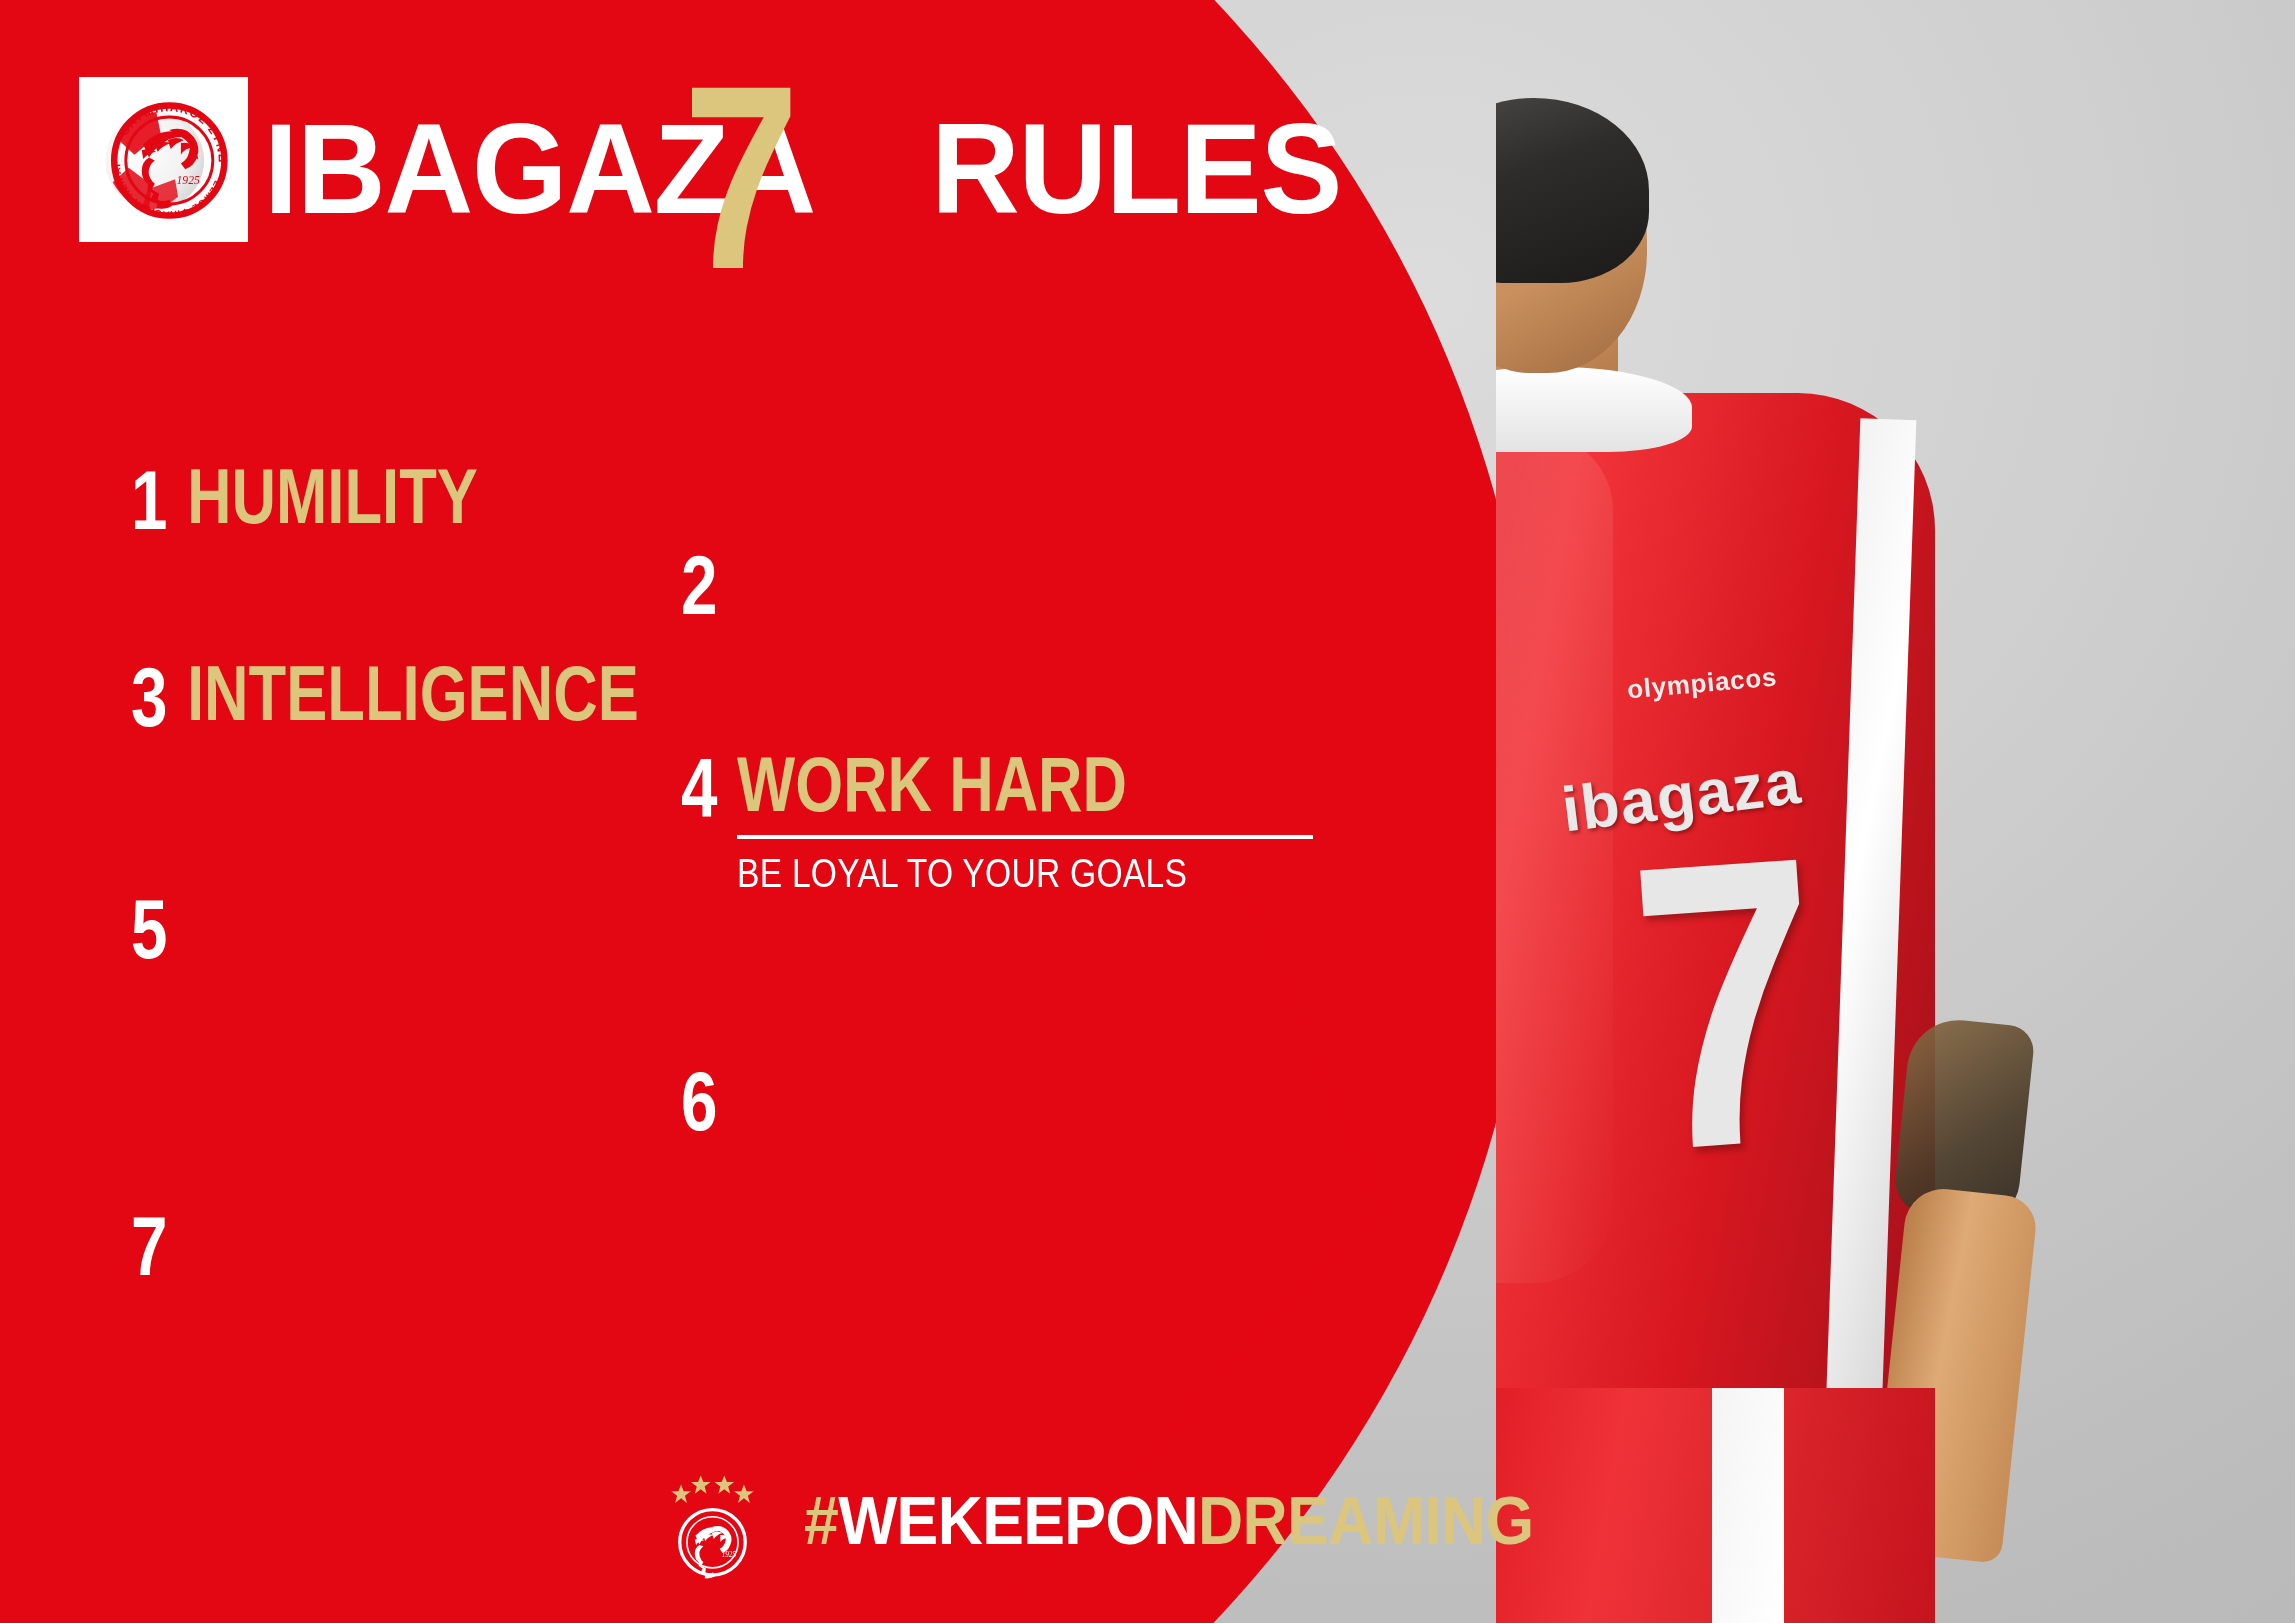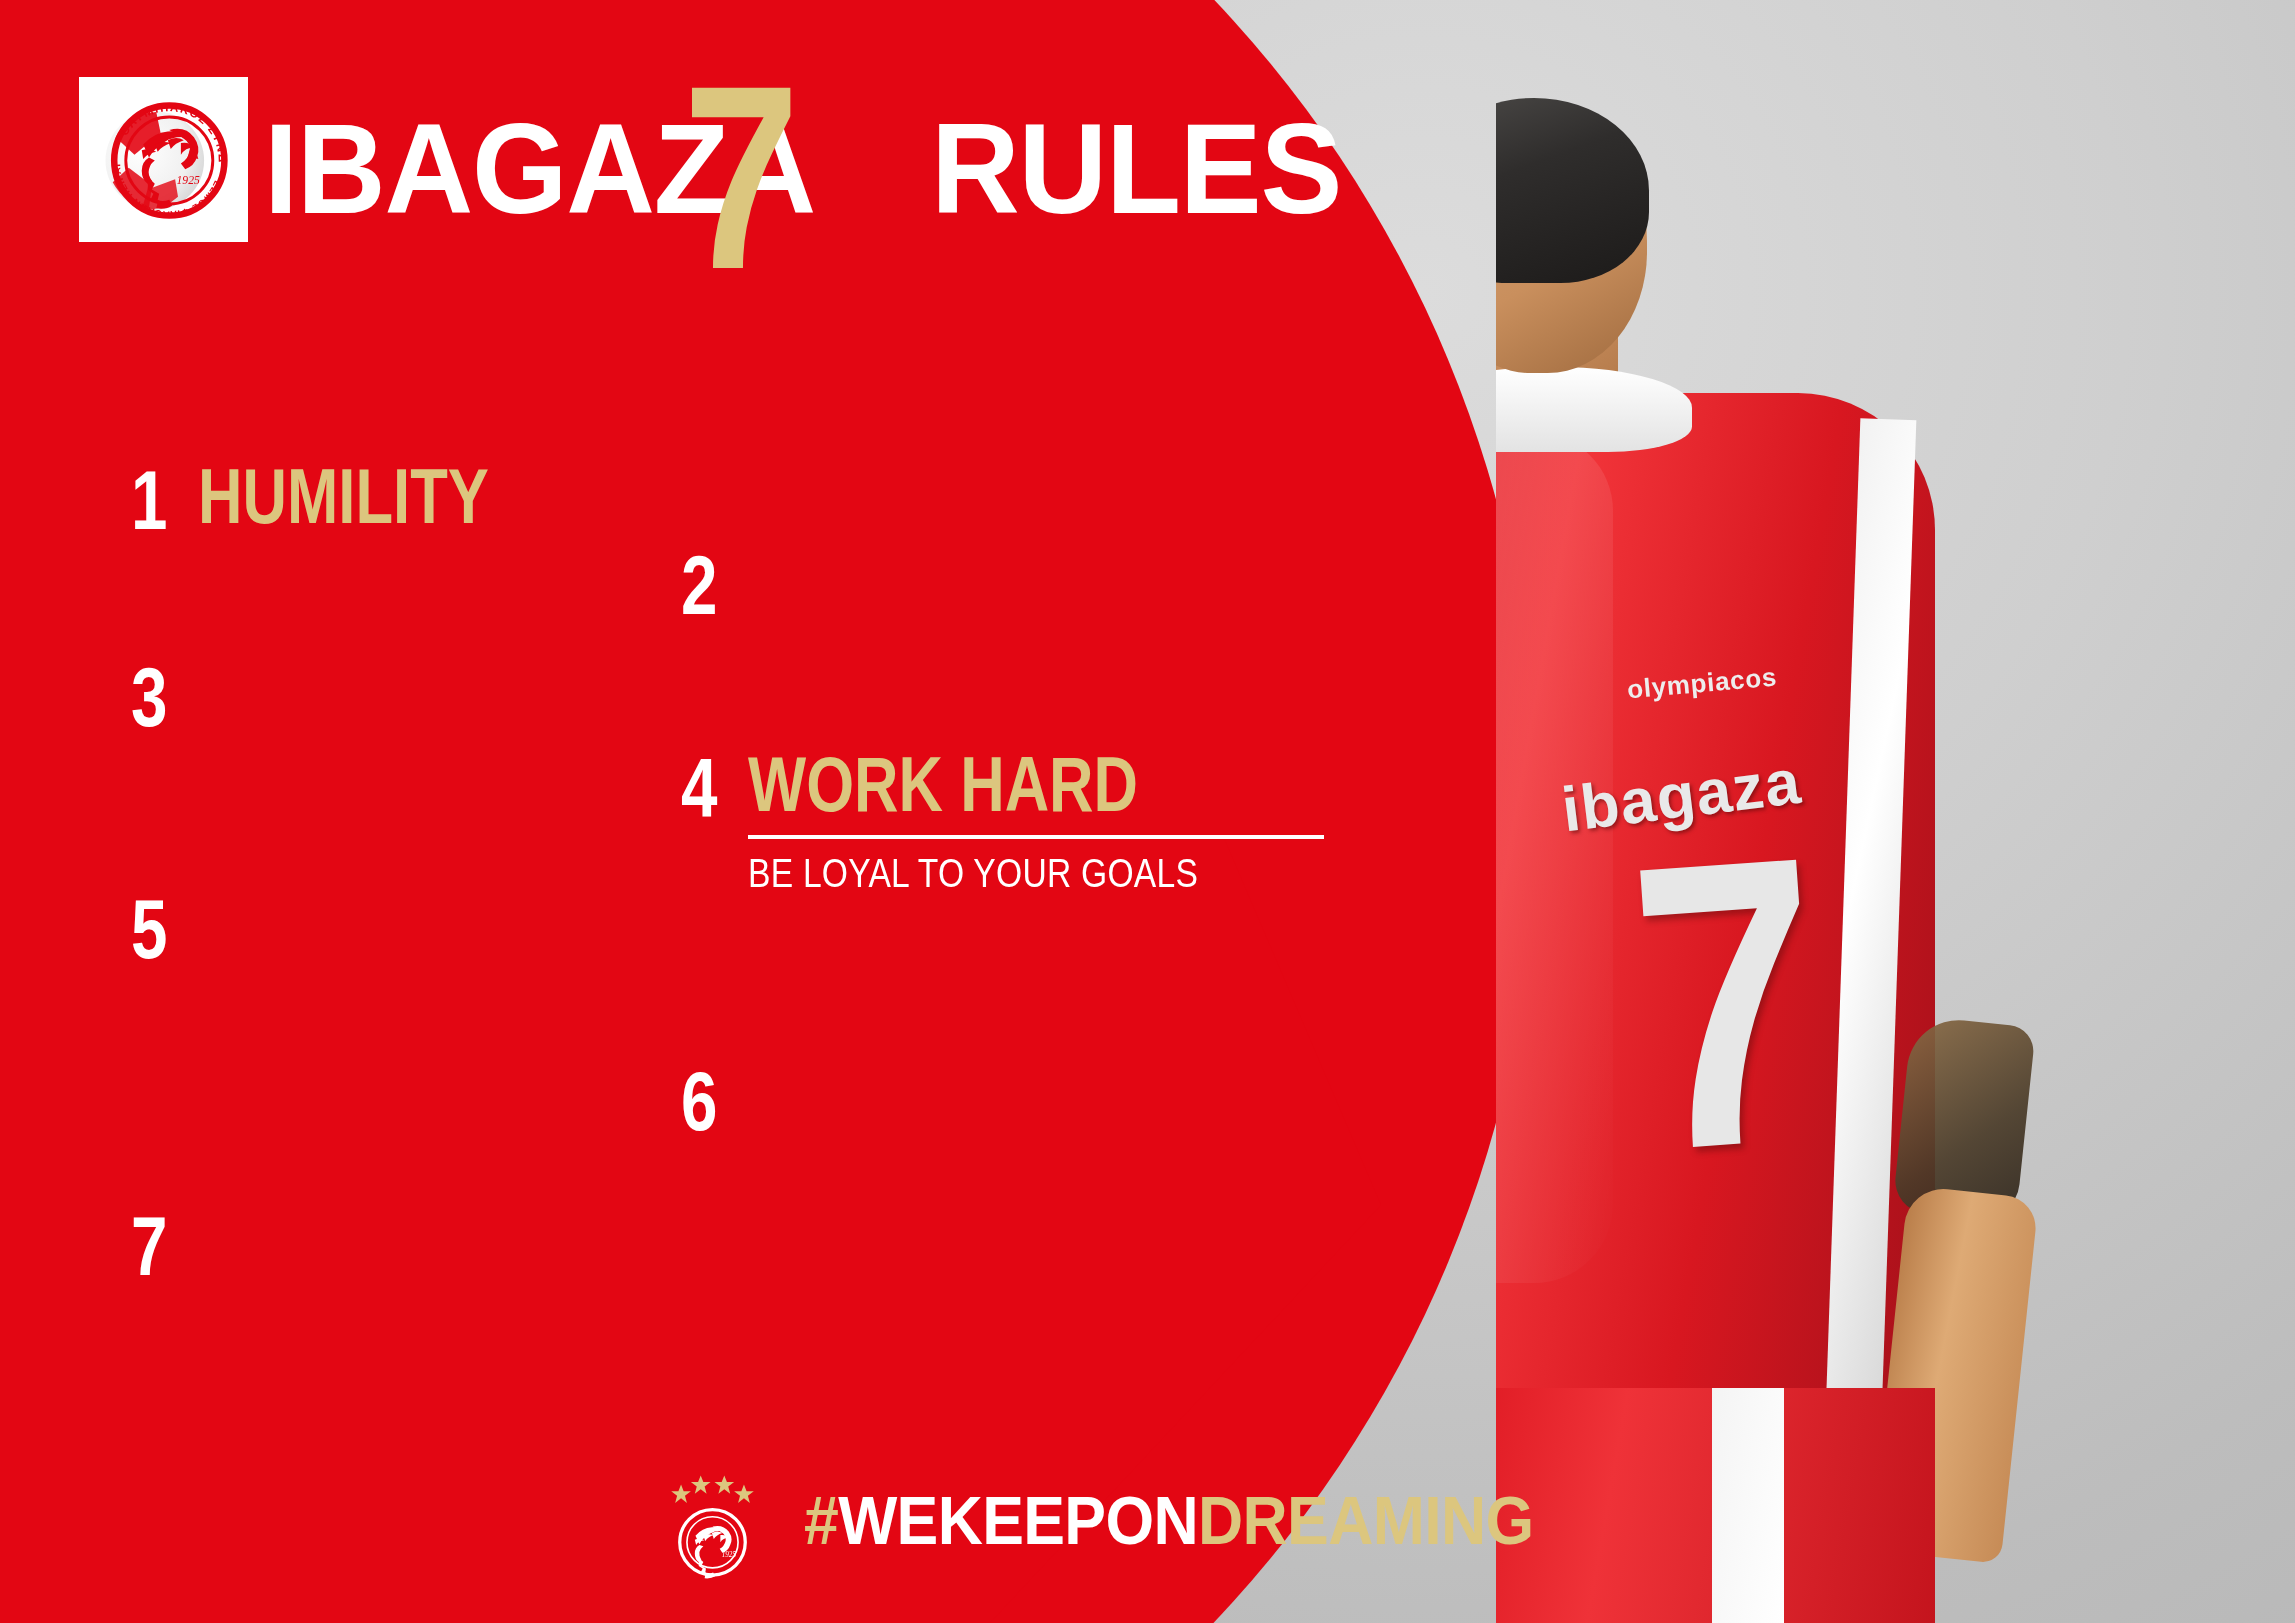--- a/index.html
+++ b/index.html
@@ -58,21 +58,21 @@
     transform-origin:left bottom;
   }
 
   
   .rule{position:absolute;display:flex;align-items:flex-start;}
   .rule .num{
     color:#ffffff;font-size:84px;font-weight:bold;line-height:1;
     transform:scaleX(0.78);transform-origin:left top;
     width:43px;flex:0 0 auto;
   }
-  .rule .body{margin-left:24px;}
+  .rule .body{margin-left:13px;}
   .rule .name{
     color:#dcc67e;font-size:77px;font-weight:bold;line-height:1.0;
     letter-spacing:0px;transform:scaleX(0.80);transform-origin:left top;
     white-space:nowrap;
   }
   .rule .rule-underline{
     height:4.6px;background:#ffffff;margin-top:11.8px;
   }
   .rule .sub{
     color:#ffffff;font-size:41px;font-weight:normal;line-height:1.16;
@@ -262,20 +262,23 @@
       <div class="name">HUMILITY</div>
     </div>
   </div>
 
   <div class="rule" id="rule-2">
     <span class="num">2</span>
   </div>
 
   <div class="rule" id="rule-3">
     <span class="num">3</span>
+    <div class="body">
+      <div class="name">INTELLIGENCE</div>
+    </div>
   </div>
 
   <div class="rule" id="rule-4">
     <span class="num">4</span>
     <div class="body">
       <div class="name">WORK HARD</div>
       <div class="rule-underline"></div>
       <div class="sub">BE LOYAL TO YOUR GOALS</div>
     </div>
   </div>

